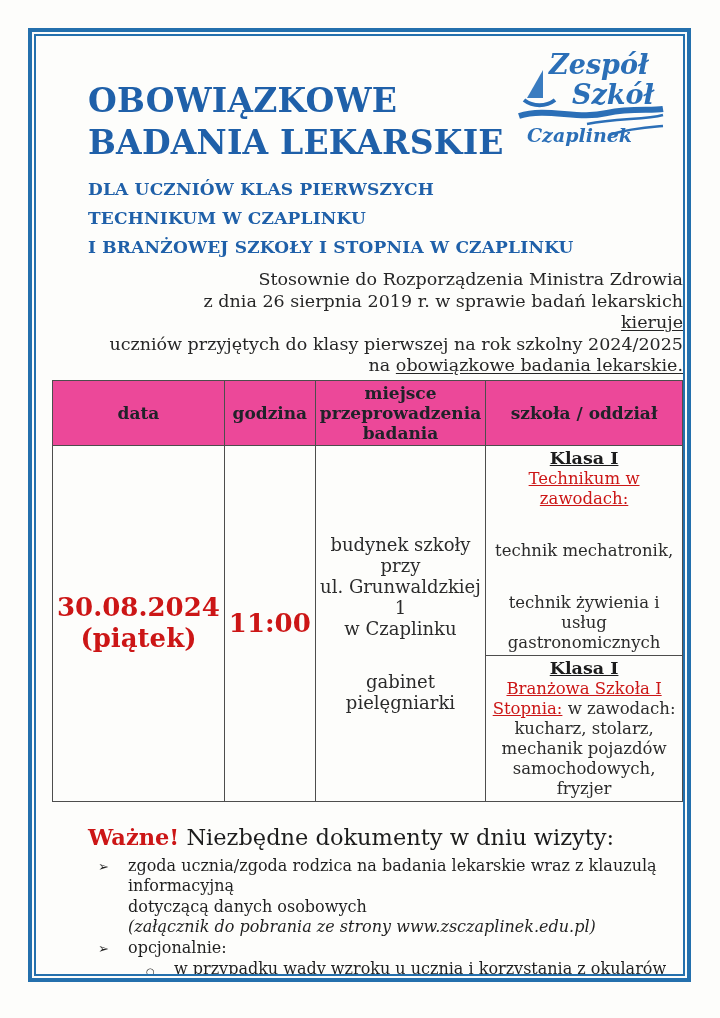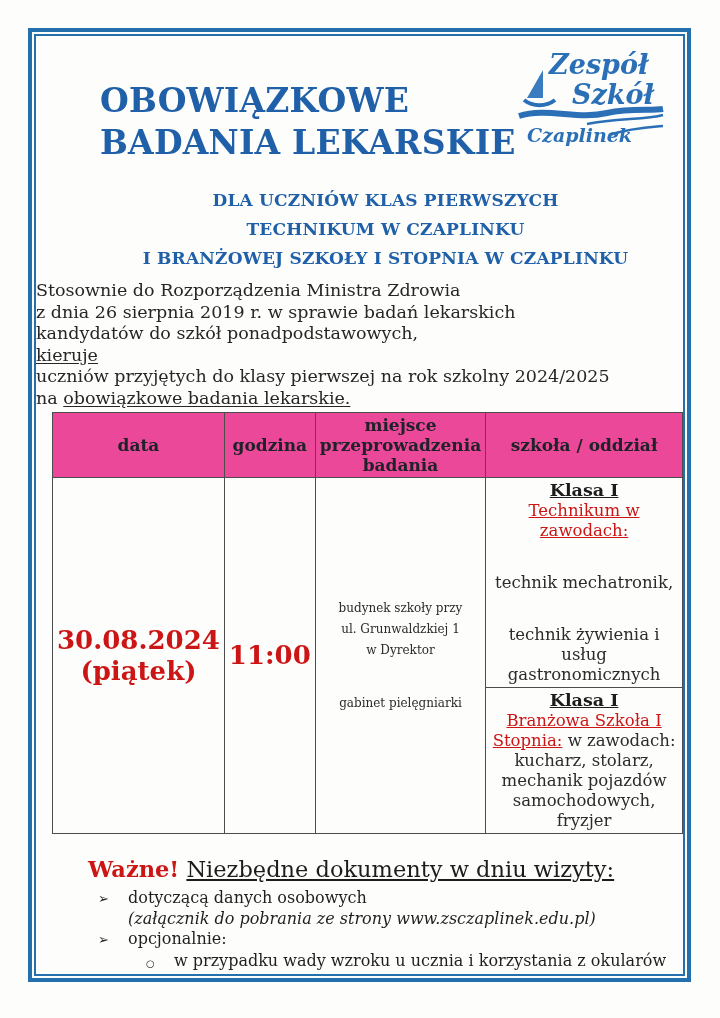--- a/index.html
+++ b/index.html
@@ -25,61 +25,61 @@
   
   .logo { position:absolute; top:12px; right:16px; width:152px; height:104px; }
   .logo text {
     font-family:"DejaVu Serif","Liberation Serif",serif;
     font-style:italic; font-weight:bold; fill:#2b6fb7;
   }
   
   .title-block { margin:44px 0 0 52px; }
   .title {
     color:#1f60a9; font-weight:bold; font-size:33px;
-    line-height:42px; margin:12px; letter-spacing:0.2px;
-  }
-  .subtitles { margin-top:22px;text-align:center; }
+    line-height:42px; margin:0; letter-spacing:0.2px;
+  }
+  .subtitles { margin-top:11px; }
   .subtitle {
     color:#1f60a9; font-weight:bold; font-size:17px;
     line-height:29px; letter-spacing:0.2px;
   }
   
   .intro {
-    text-align:left; font-size:17.5px; line-height:21.5px;
+    text-align:right; font-size:17.5px; line-height:21.5px;
     margin-top:7px; color:#262626;
   }
   .u { text-decoration:underline; text-underline-offset:2px; }
   .b { font-weight:normal; }
   
   .schedule {
     border-collapse:collapse; table-layout:fixed;
     margin:3px 0 0 16px;
   }
   .schedule th, .schedule td {
     border:1px solid #4d4d4d; text-align:center;
     vertical-align:middle; padding:2px 4px;
   }
   .schedule th {
     background:#ec4899; font-size:17px; line-height:20px;
     color:#202229; font-weight:bold; height:56px;
   }
   .cell-red {
     color:#cc1616; font-weight:bold; font-size:26px; line-height:31px;
   }
-  .cell-place { font-size:12px; line-height:21px; color:#2b2b2b; }
+  .cell-place { font-size:18px; line-height:21px; color:#2b2b2b; }
   .cell-school { font-size:16.5px; line-height:20px; color:#2b2b2b; }
   .gap { margin-top:32px; }
   .klasa { font-weight:bold; font-size:17.5px; text-decoration:underline; color:#1c1c1c; }
   .red-u { color:#cc1616; text-decoration:underline; }
   .row1 { height:132px; }
   .row2 { height:136px; }
   
   .important { margin:20px 0 0 52px; font-size:22.5px; line-height:30px; }
   .warn { color:#cc1616; font-weight:bold; }
-  .docs { text-decoration:underline; color:#1c1c1c; }
+  .docs { color:#1c1c1c; }
   .bullets { margin:4px 0 0 62px; font-size:16px; line-height:20.5px; color:#1f1f1f; }
   .bullet { display:flex; }
   .b-icon {
     flex:0 0 30px; width:30px; font-size:13px; padding-top:1px;
     font-family:"DejaVu Sans","Liberation Sans",sans-serif; color:#1f1f1f;
   }
   .b-body { max-width:540px; }
   .note { font-style:italic; }
   .sub { display:flex; margin-left:48px; }
   .s-icon {
@@ -112,21 +112,20 @@
       <div class="subtitles">
         <div class="subtitle">DLA UCZNIÓW KLAS PIERWSZYCH</div>
         <div class="subtitle">TECHNIKUM W CZAPLINKU</div>
         <div class="subtitle">I BRANŻOWEJ SZKOŁY I STOPNIA W CZAPLINKU</div>
       </div>
     </div>
 
     <div class="intro">
       <div>Stosownie do Rozporządzenia Ministra Zdrowia</div>
       <div>z dnia 26 sierpnia 2019 r. w sprawie badań lekarskich</div>
-      <div>kandydatów do szkół ponadpodstawowych,</div>
       <div><span class="u">kieruje</span></div>
       <div><span>uczniów przyjętych do klasy pierwszej na rok szkolny </span><span class="b">2024/2025</span></div>
       <div><span>na </span><span class="u">obowiązkowe badania lekarskie.</span></div>
     </div>
 
     <table class="schedule">
       <colgroup>
         <col style="width:153px">
           <col style="width:87px">
           <col style="width:167px">
@@ -143,21 +142,21 @@
         <td rowspan="2" class="cell-red">
           <div>30.08.2024</div>
           <div>(piątek)</div>
         </td>
         <td rowspan="2" class="cell-red">
           <span>11:00</span>
         </td>
         <td rowspan="2" class="cell-place">
           <div>budynek szkoły przy</div>
           <div>ul. Grunwaldzkiej 1</div>
-          <div>w Dyrektor</div>
+          <div>w Czaplinku</div>
           <div class="gap">gabinet pielęgniarki</div>
         </td>
         <td class="cell-school">
           <div><span class="klasa">Klasa I</span></div>
           <div><span class="red-u">Technikum w zawodach:</span></div>
           <div class="gap">technik mechatronik,</div>
           <div class="gap">technik żywienia i usług</div>
           <div>gastronomicznych</div>
         </td>
       </tr>
@@ -177,20 +176,21 @@
 
     <div class="important">
       <span class="warn">Ważne!</span>
       <span class="docs">Niezbędne dokumenty w dniu wizyty:</span>
     </div>
 
     <div class="bullets">
       <div class="bullet">
         <span class="b-icon">➢</span>
         <div class="b-body">
+          <div>zgoda ucznia/zgoda rodzica na badania lekarskie wraz z klauzulą informacyjną</div>
           <div>dotyczącą danych osobowych</div>
           <div class="note">(załącznik do pobrania ze strony www.zsczaplinek.edu.pl)</div>
         </div>
       </div>
       <div class="bullet">
         <span class="b-icon">➢</span>
         <div class="b-body">opcjonalnie:</div>
       </div>
       <div class="sub">
         <span class="s-icon">○</span>

